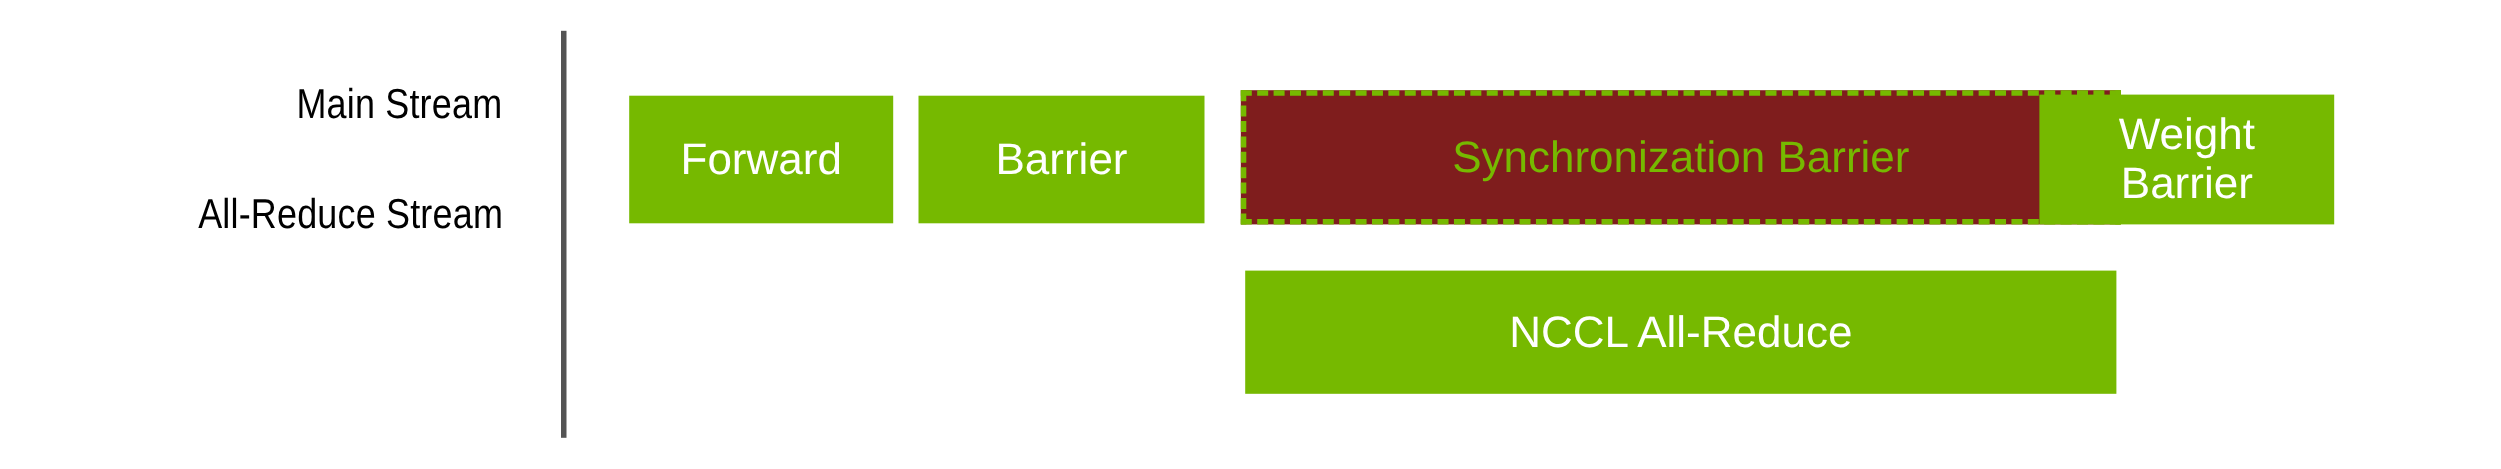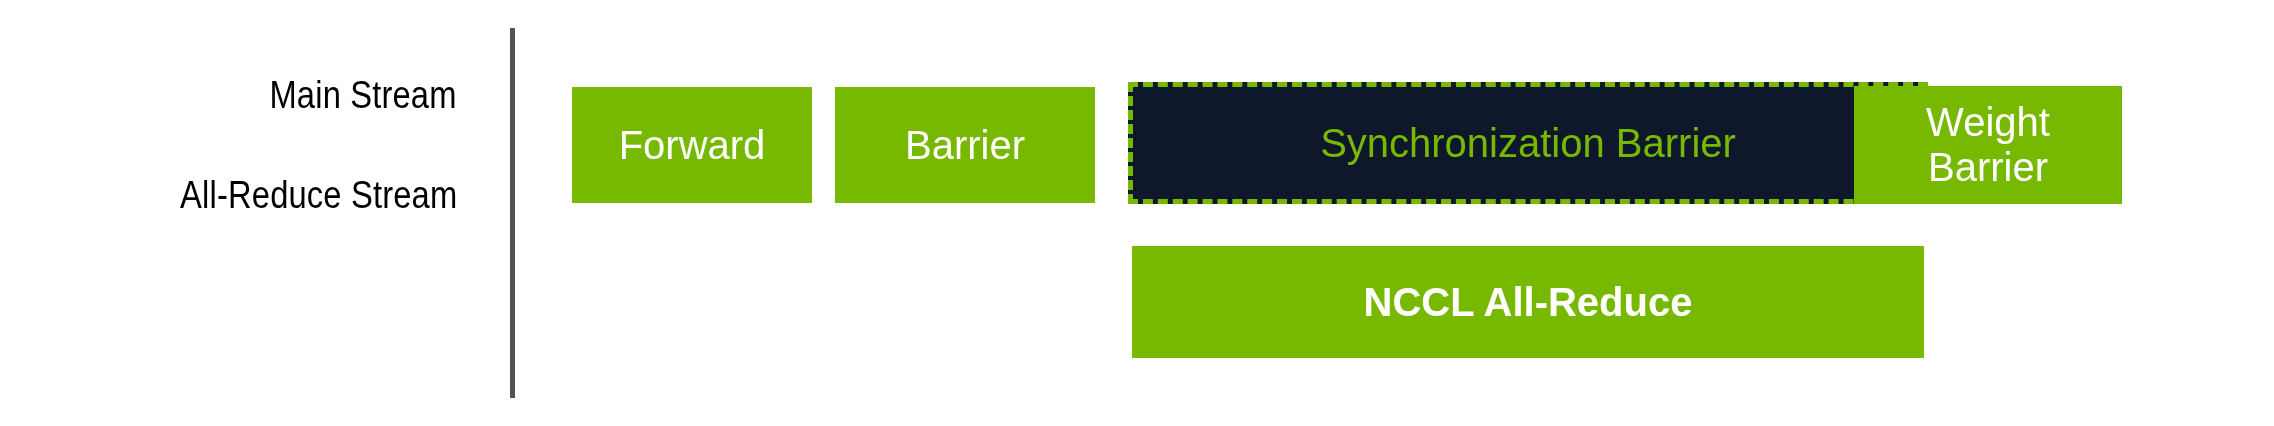--- a/index.html
+++ b/index.html
@@ -61,36 +61,36 @@
     justify-content: center;
     text-align: center;
     color: #ffffff;
     font-family: "Liberation Sans", sans-serif;
     font-size: 40px;
     font-weight: 400;
     line-height: 1.12;
     background: #76b900;
   }
   .task-block.dashed {
-    background: #0f172a;
+    background: #7f1d1d;
     border: 5px dashed #76b900;
     color: #76b900;
   }
   .task-block .block-text {
     display: block;
     width: 100%;
     padding: 0 6px;
   }
 
   
   #block-forward       { left: 572px;  top: 87px;  width: 240px; height: 116px; }
   #block-backward      { left: 835px;  top: 87px;  width: 260px; height: 116px; }
   #block-sync-barrier  { left: 1128px; top: 82px;  width: 800px; height: 122px; }
   #block-weight-update { left: 1854px; top: 86px;  width: 268px; height: 118px; }
-  #block-nccl-allreduce{ left: 1132px; top: 246px; width: 792px; height: 112px; font-weight: bold; }
+  #block-nccl-allreduce{ left: 1132px; top: 246px; width: 792px; height: 112px; }
 </style>
 </head>
 <body>
 
 <div id="canvas">
 
   <div class="stream-label" id="label-main-stream">Main Stream</div>
 
   <div class="stream-label" id="label-allreduce-stream">All-Reduce Stream</div>
 

